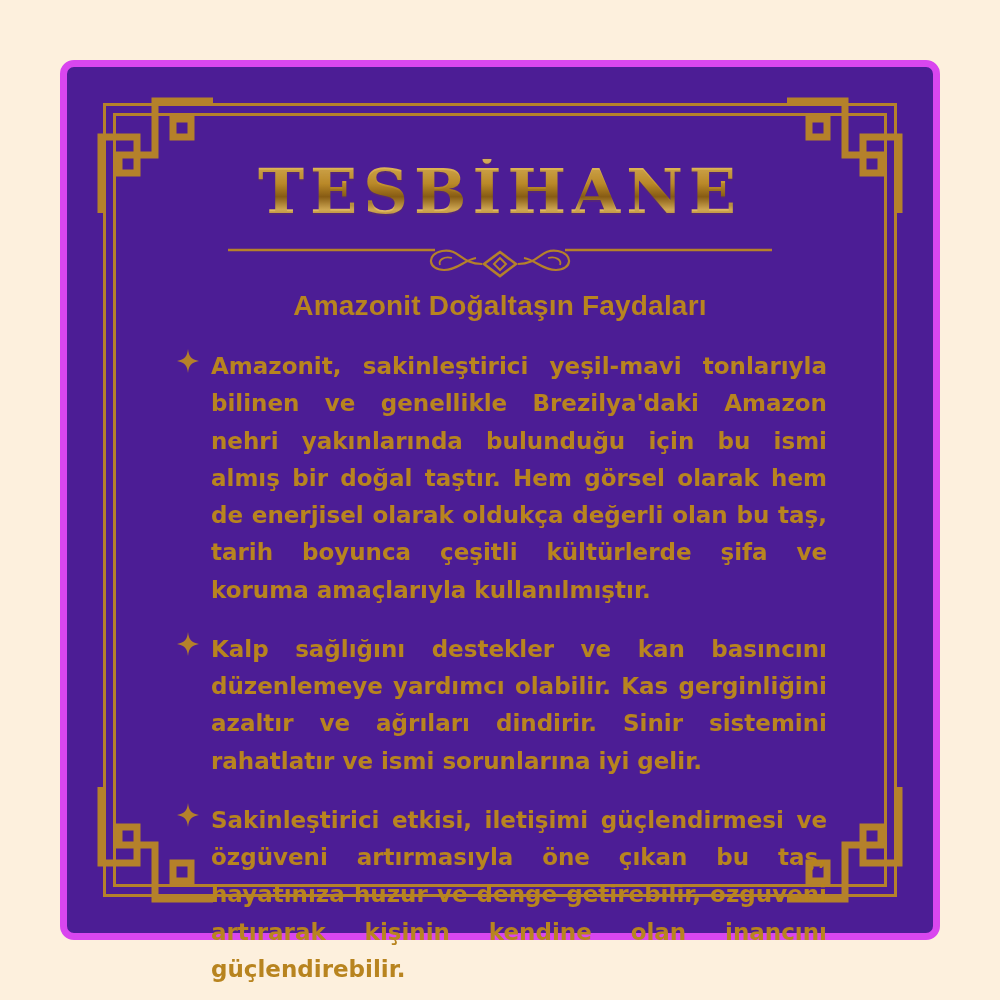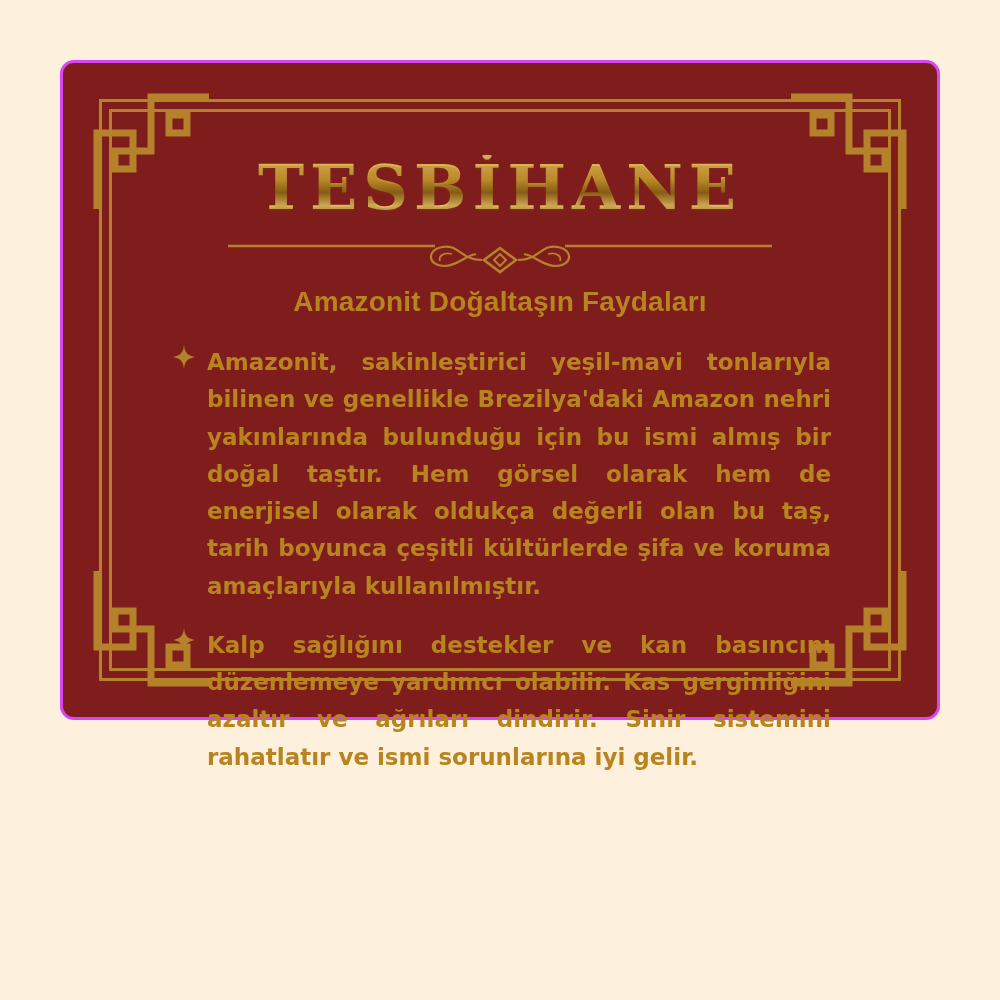--- a/index.html
+++ b/index.html
@@ -12,24 +12,24 @@
     background: #fdf0dd;
     font-family: "DejaVu Sans", sans-serif;
     overflow: hidden;
   }
 
   .card {
     position: absolute;
     left: 60px;
     top: 60px;
     width: 880px;
-    height: 660px;
+    height: 880px;
     box-sizing: border-box;
-    background: #7f1d1d;
-    border: 3px solid #d946ef;
+    background: #4c1d95;
+    border: 7px solid #d946ef;
     border-radius: 14px;
   }
 
   
   .frame-outer {
     position: absolute;
     left: 36px;
     top: 36px;
     right: 36px;
     bottom: 36px;
@@ -192,16 +192,24 @@
 
       <div class="bullet">
         <span class="spark">
           <svg width="22" height="24" viewBox="0 0 22 24">
             <path d="M11 0 C12 8 14 10 22 12 C14 14 12 16 11 24 C10 16 8 14 0 12 C8 10 10 8 11 0 Z" fill="#b5812a"></path>
           </svg>
         </span>
         <div class="bullet-text">Kalp sağlığını destekler ve kan basıncını düzenlemeye yardımcı olabilir. Kas gerginliğini azaltır ve ağrıları dindirir. Sinir sistemini rahatlatır ve ismi sorunlarına iyi gelir.</div>
       </div>
 
+      <div class="bullet">
+        <span class="spark">
+          <svg width="22" height="24" viewBox="0 0 22 24">
+            <path d="M11 0 C12 8 14 10 22 12 C14 14 12 16 11 24 C10 16 8 14 0 12 C8 10 10 8 11 0 Z" fill="#b5812a"></path>
+          </svg>
+        </span>
+        <div class="bullet-text">Sakinleştirici etkisi, iletişimi güçlendirmesi ve özgüveni artırmasıyla öne çıkan bu taş, hayatınıza huzur ve denge getirebilir, özgüveni artırarak kişinin kendine olan inancını güçlendirebilir.</div>
+      </div>
 
     </div>
   </div>
 </div>
 
 </body></html>

